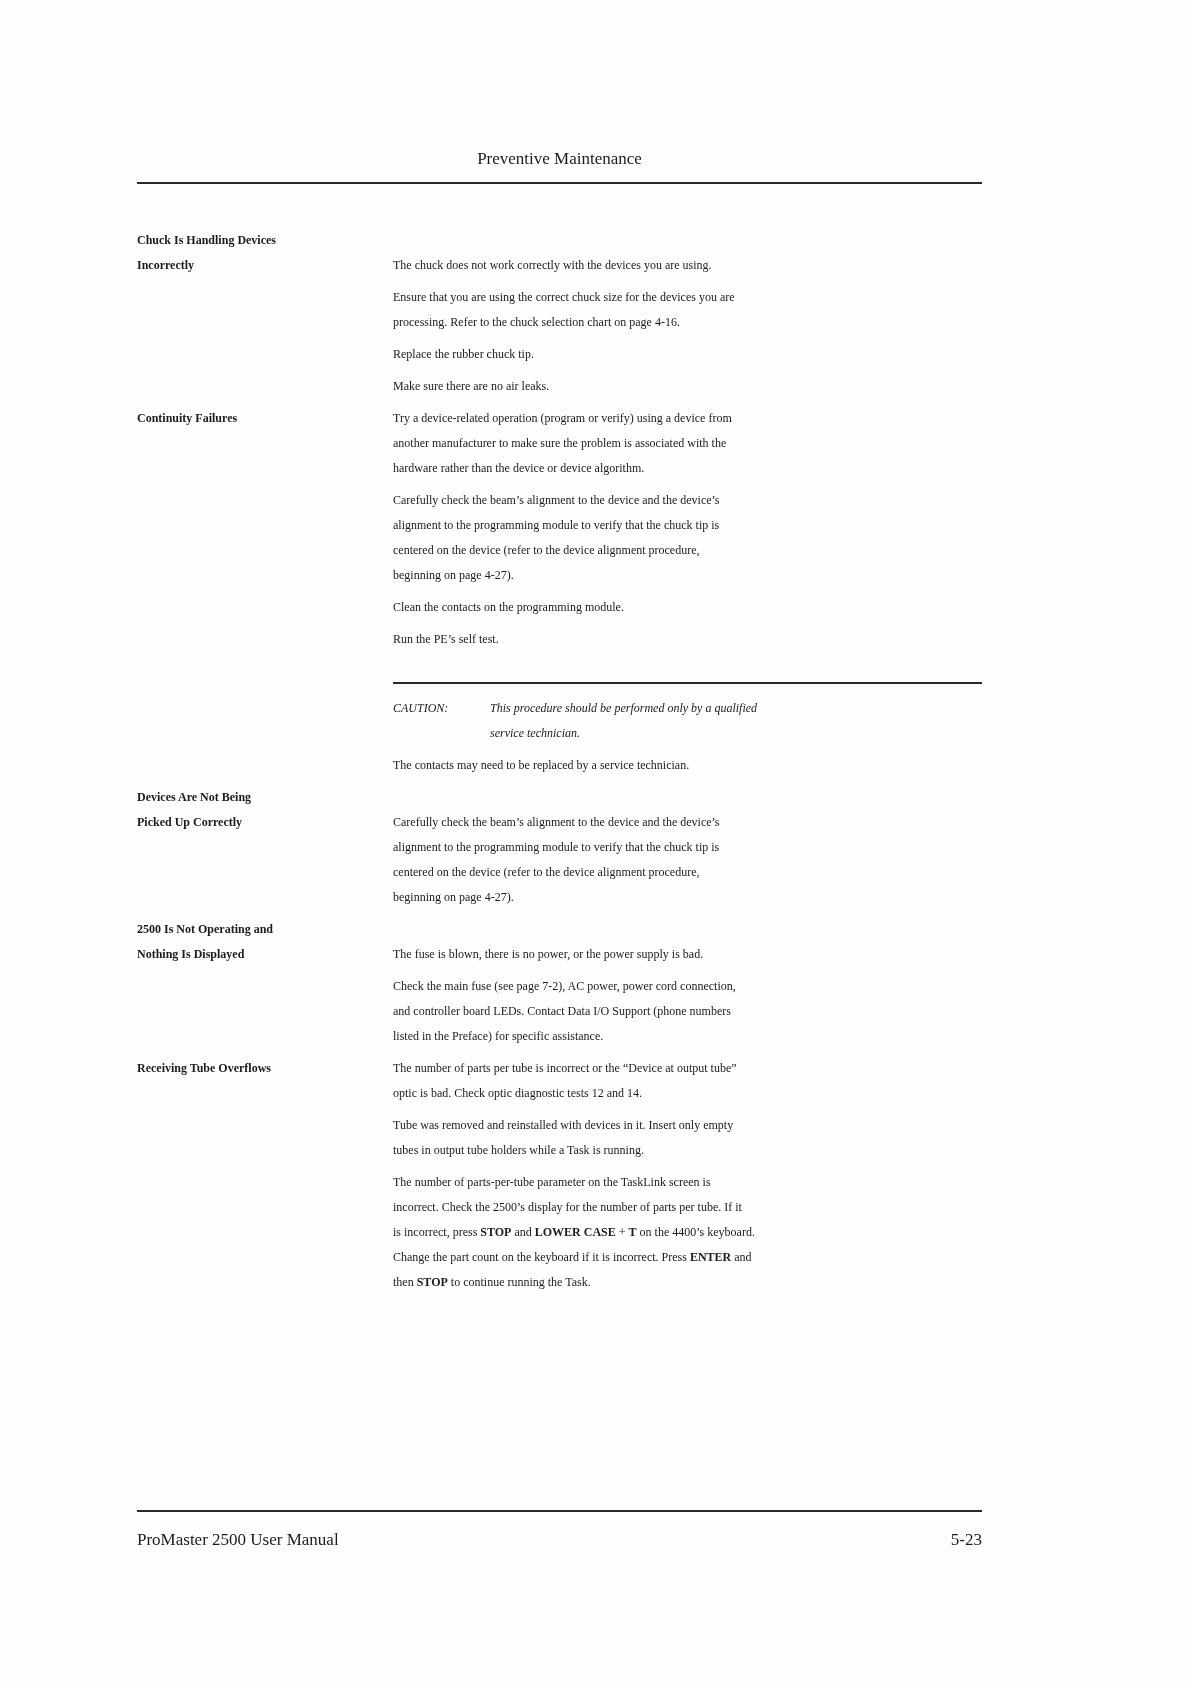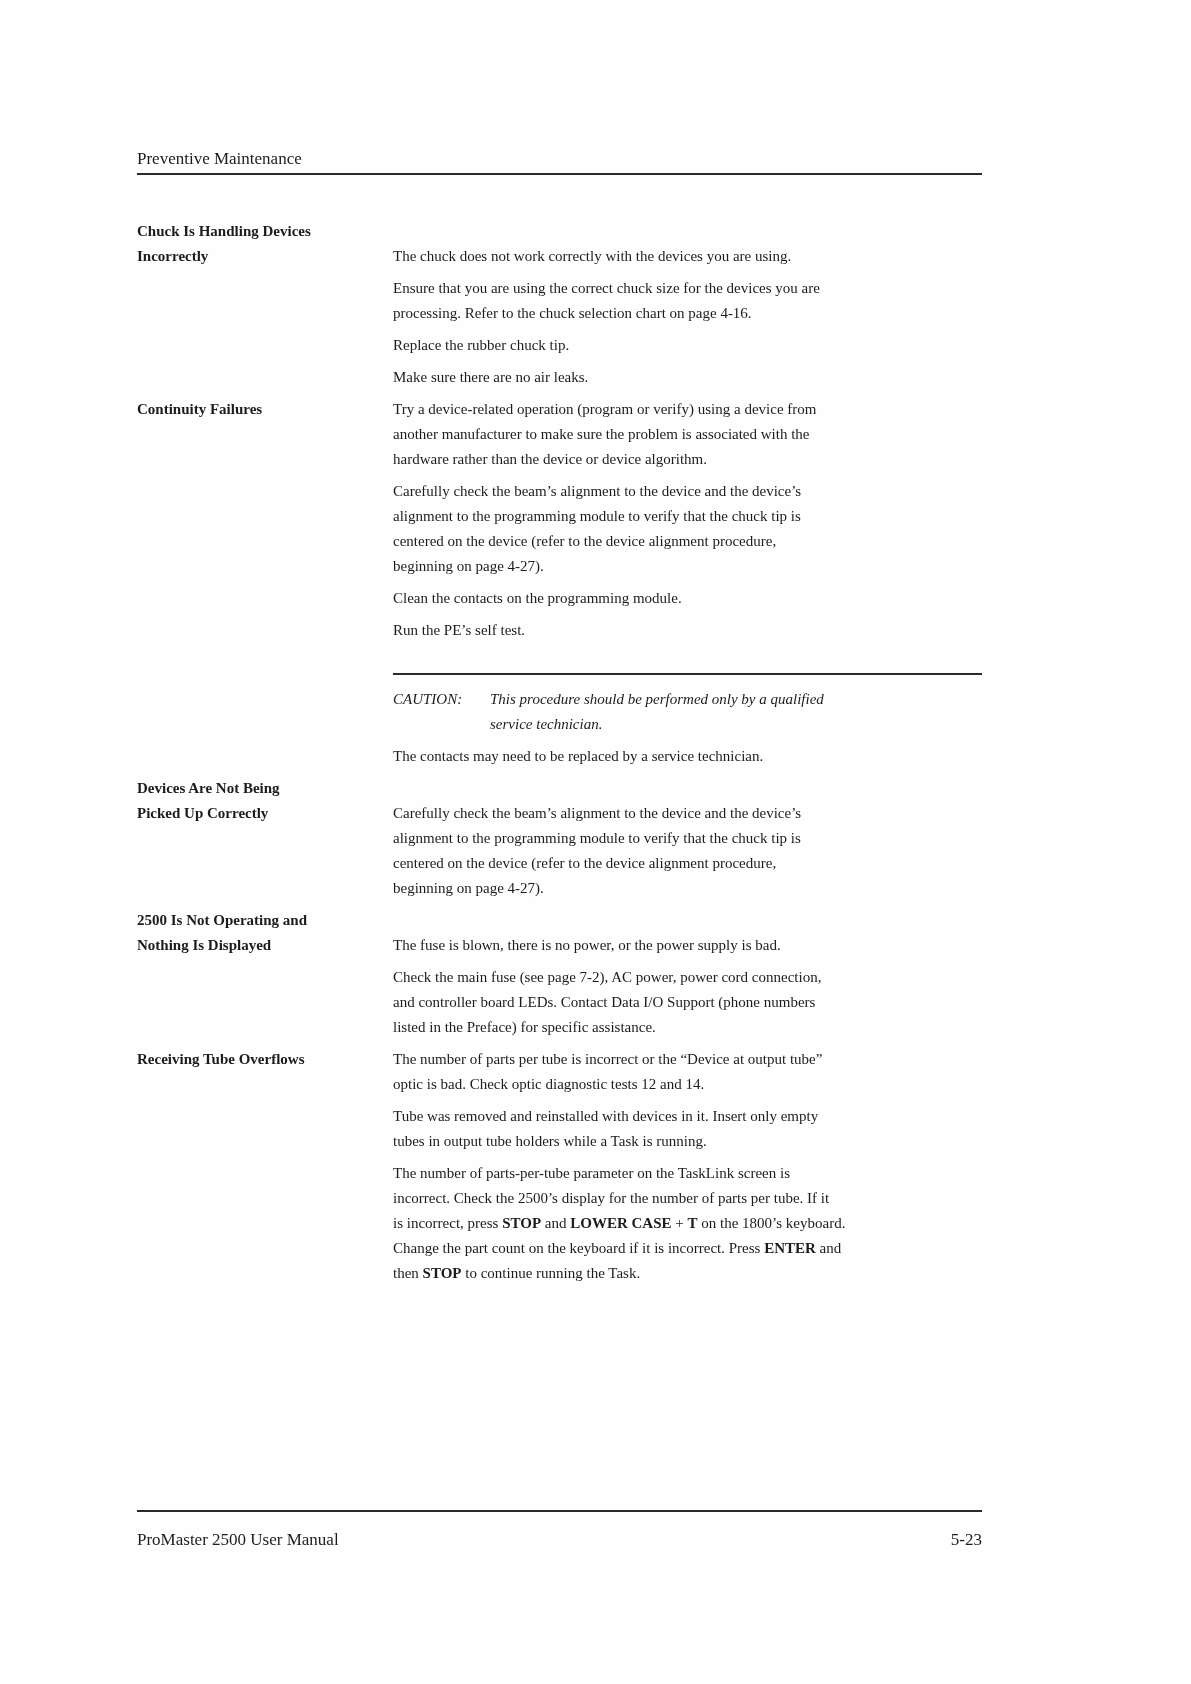--- a/index.html
+++ b/index.html
@@ -8,26 +8,26 @@
     width:1191px;
     height:1684px;
     background:#fffefe;
     font-family:"Liberation Serif","DejaVu Serif",serif;
     color:#1c1c1c;
     overflow:hidden;
   }
   .content { position:absolute; left:137px; top:0; width:845px; }
   .running-header {
     padding-top:149px;
-    padding-bottom:4px;
-    text-align:left;
+    padding-bottom:13px;
+    text-align:center;
     font-size:17px;
     border-bottom:2px solid #2a2a2a;
   }
-  .main { margin-top:44px; font-size:15px; line-height:25px; }
+  .main { margin-top:44px; font-size:12px; line-height:25px; }
   .section { display:flex; align-items:flex-start; }
   .col-heading {
     flex:0 0 256px;
     width:256px;
     font-weight:bold;
     white-space:pre-line;
   }
   .col-body { flex:1 1 auto; min-width:0; }
   .section.offset .col-body { margin-top:25px; }
   .col-body p { margin:0 0 7px 0; white-space:pre; }
@@ -124,21 +124,21 @@
 
       <div class="section">
         <div class="col-heading">Receiving Tube Overflows</div>
         <div class="col-body">
           <p>The number of parts per tube is incorrect or the “Device at output tube”
 optic is bad. Check optic diagnostic tests 12 and 14.</p>
           <p>Tube was removed and reinstalled with devices in it. Insert only empty
 tubes in output tube holders while a Task is running.</p>
           <p class="rich"><span>The number of parts-per-tube parameter on the TaskLink screen is
 incorrect. Check the 2500’s display for the number of parts per tube. If it
-is incorrect, press </span><span class="b">STOP</span><span> and </span><span class="b">LOWER CASE</span><span> + </span><span class="b">T</span><span> on the 1800’s keyboard.
+is incorrect, press </span><span class="b">STOP</span><span> and </span><span class="b">LOWER CASE</span><span> + </span><span class="b">T</span><span> on the 4400’s keyboard.
 Change the part count on the keyboard if it is incorrect. Press </span><span class="b">ENTER</span><span> and
 then </span><span class="b">STOP</span><span> to continue running the Task.</span></p>
         </div>
       </div>
 
     </div>
   </div>
 
   <div class="page-footer">
     <span>ProMaster 2500 User Manual</span>

